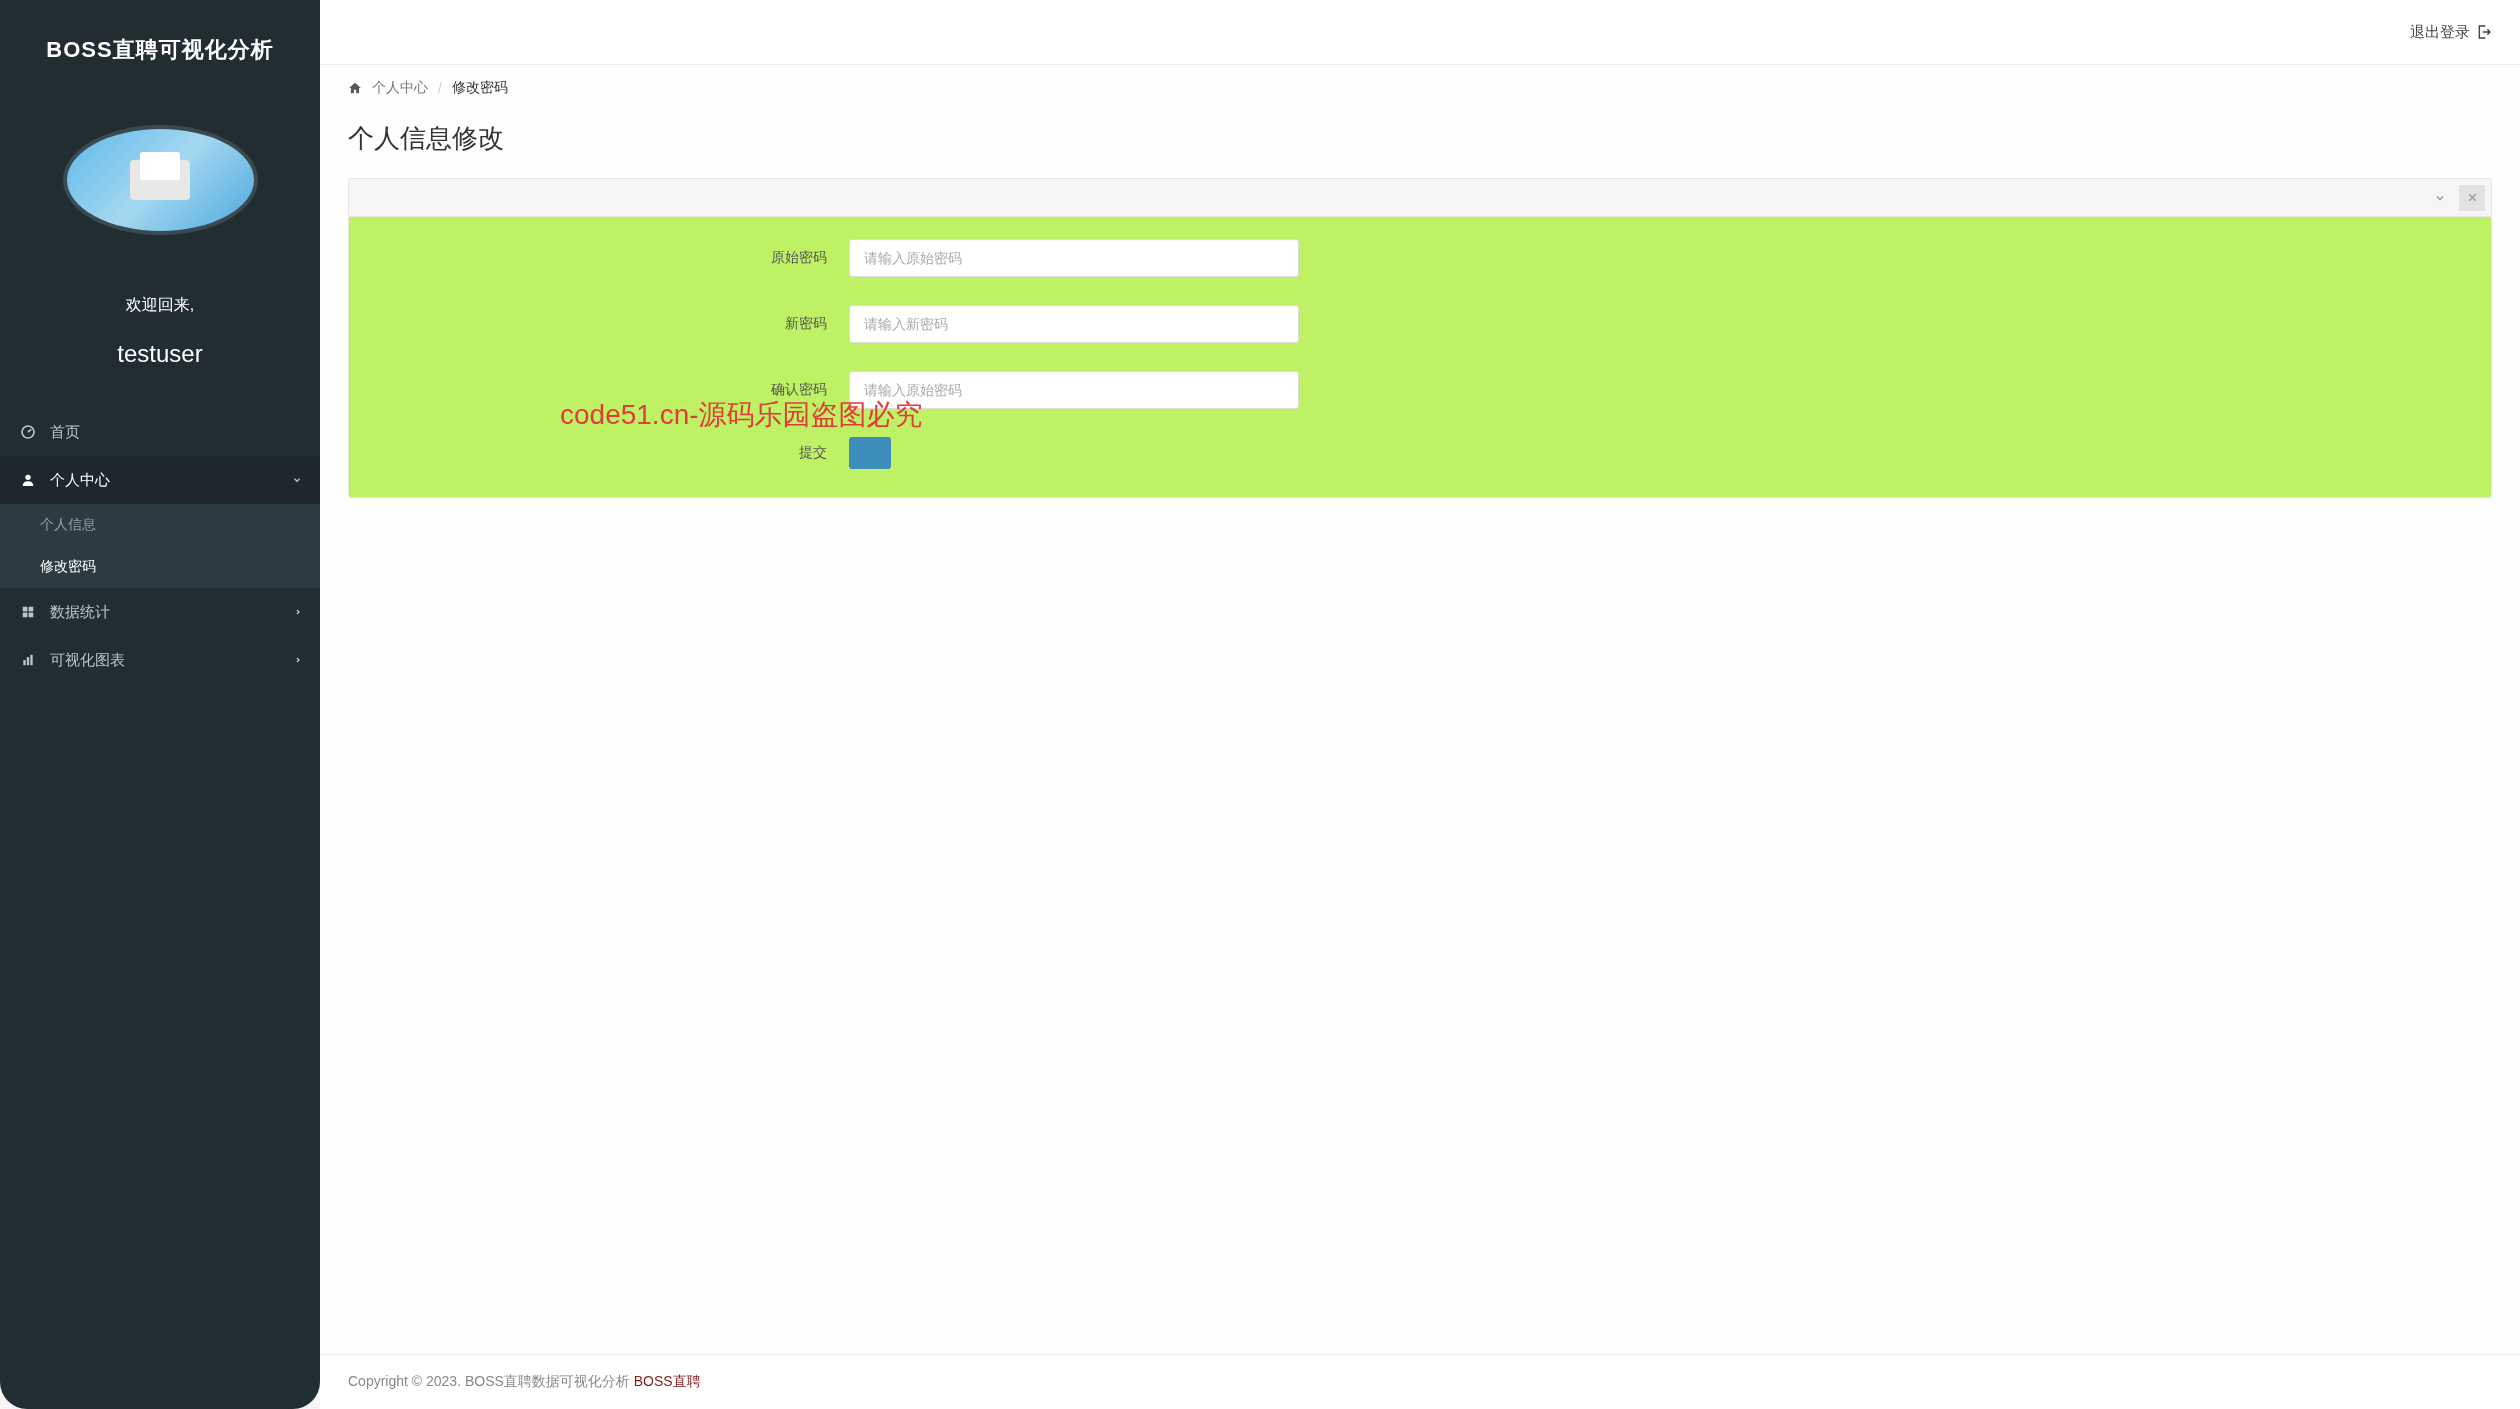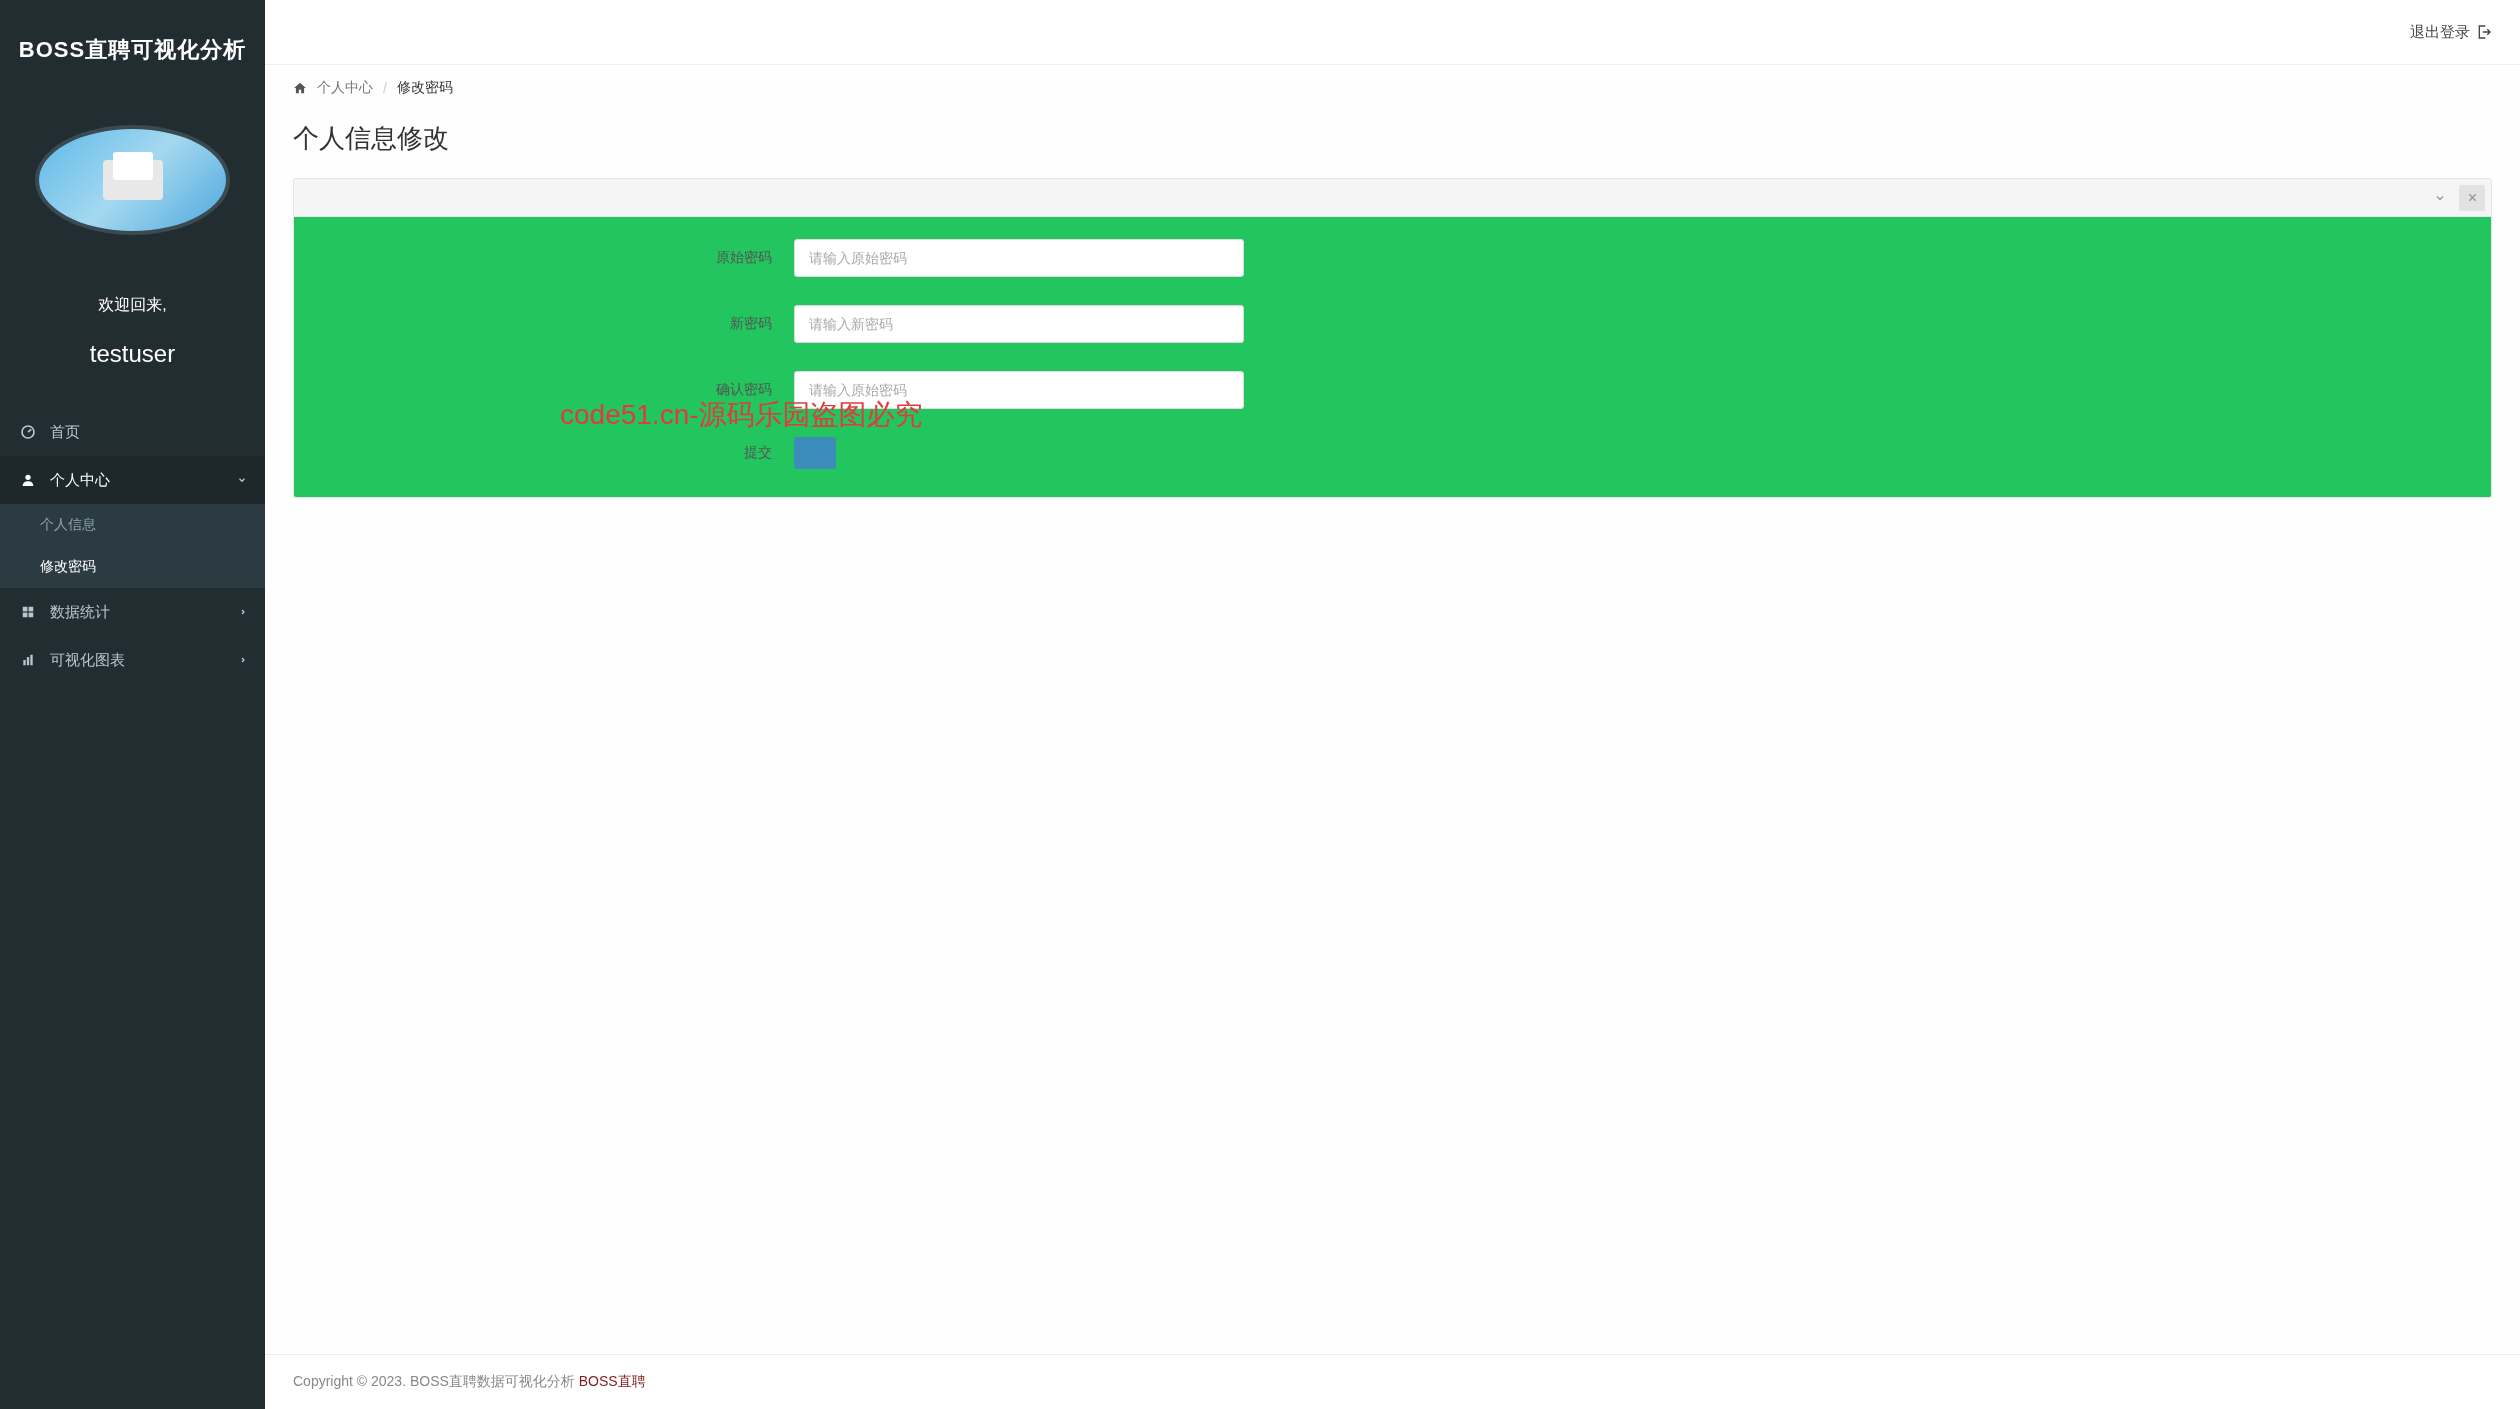--- a/index.html
+++ b/index.html
@@ -34,26 +34,27 @@
       font-size: 20px;
       white-space: nowrap;
     }
     .layout {
       display: flex;
       height: 100vh;
       position: relative;
       z-index: 2;
     }
     .sidebar {
-      width: 265px;
+      width: 320px;
       background: #222d32;
       color: #b8c7ce;
       display: flex;
       flex-direction: column;
       flex-shrink: 0;
+      border-radius: 27px;
     }
     .sidebar-header {
       height: 100px;
       display: flex;
       align-items: center;
       justify-content: center;
       background: #222d32;
     }
     .sidebar-title {
       color: #fff;
@@ -194,21 +195,21 @@
       flex: 1;
       overflow-y: auto;
     }
     .page-title {
       font-size: 26px;
       color: #333;
       font-weight: normal;
       margin-bottom: 22px;
     }
     .form-panel {
-      background: #22c55e;
+      background: #bef264;
       border: 1px solid #e5e5e5;
       border-radius: 3px;
     }
     .form-panel-header {
       height: 38px;
       background: #f5f5f5;
       border-bottom: 1px solid #e5e5e5;
       display: flex;
       justify-content: flex-end;
       align-items: center;

